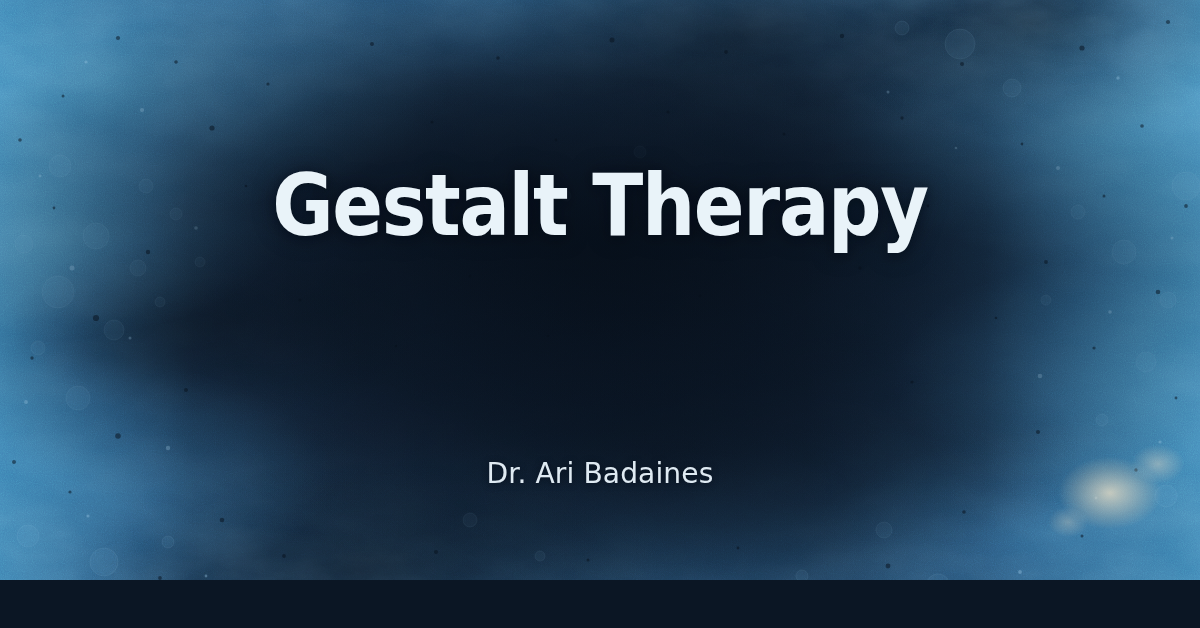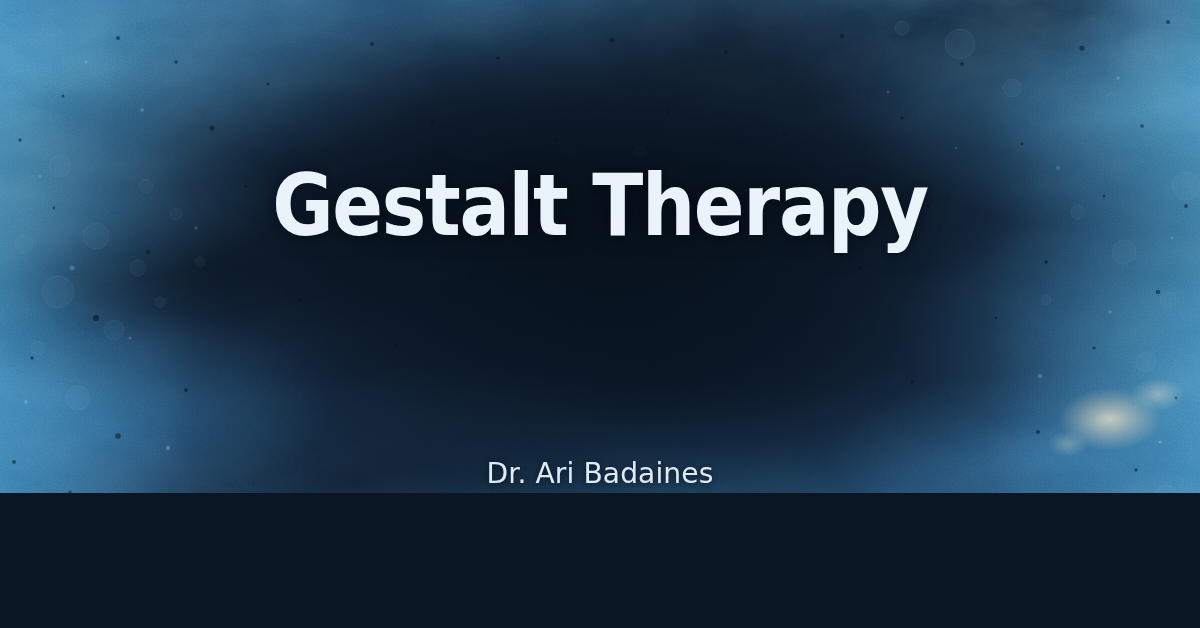--- a/index.html
+++ b/index.html
@@ -8,21 +8,21 @@
     padding: 0;
     background: #0b1624;
   }
   body {
     font-family: "Liberation Sans", "DejaVu Sans", sans-serif;
   }
 
   #slide {
     position: relative;
     width: 1200px;
-    height: 493px;
+    height: 580px;
     overflow: hidden;
     background: #13263d;
     isolation: isolate;
   }
 
   
   .bg-layer {
     position: absolute;
     inset: 0;
     pointer-events: none;

